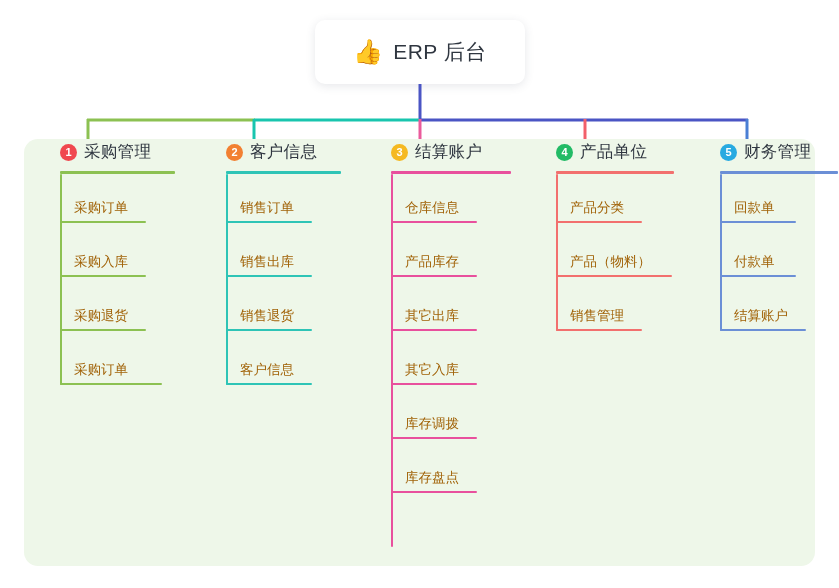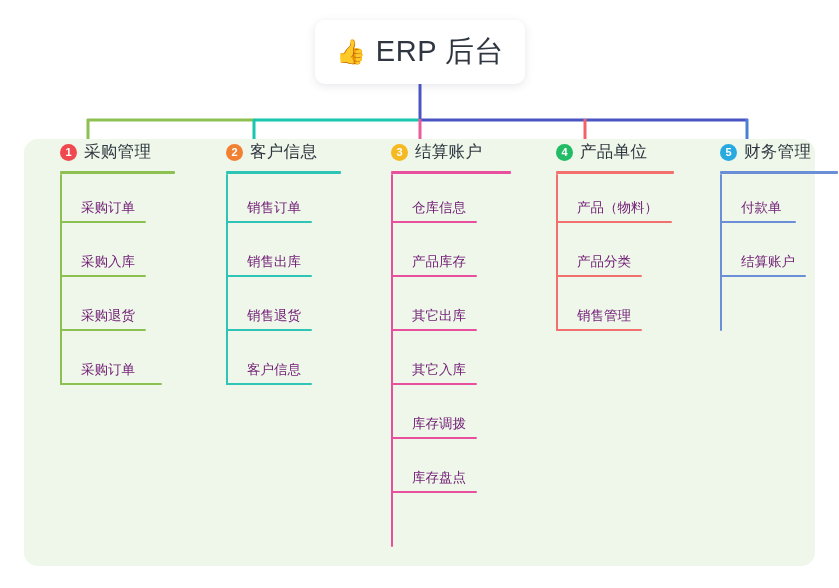--- a/index.html
+++ b/index.html
@@ -36,21 +36,21 @@
     justify-content: center;
     gap: 10px;
     box-sizing: border-box;
   }
   .root-emoji {
     font-size: 24px;
     line-height: 1;
     display: inline-block;
   }
   .root-title {
-    font-size: 29px;
+    font-size: 21px;
     color: #2f3640;
     letter-spacing: 0.5px;
     white-space: nowrap;
   }
 
   
   #connectors {
     position: absolute;
     left: 0; top: 0;
     width: 839px;
@@ -118,23 +118,22 @@
   }
   .leaf {
     position: relative;
     height: 54px;
   }
   .leaf-label {
     position: absolute;
     left: 30px;
     bottom: 11px;
     font-size: 13.5px;
-    color: #701a75;
+    color: #a16207;
     white-space: nowrap;
-    margin-left: 7px;
   }
   .leaf-rule {
     position: absolute;
     left: 16px;
     bottom: 5px;
     height: 2px;
     border-radius: 1px;
   }
 </style>
 </head>
@@ -252,42 +251,46 @@
         </div>
         <div class="column" style="left: 516px;">
           <div class="col-head">
             <span class="badge" style="background: rgb(34, 187, 102);">4</span>
             <span class="col-title">产品单位</span>
           </div>
           <div class="head-rule" style="width: 118px; background: rgb(242, 112, 110); margin-left: 16px;"></div>
           <div class="branch">
             <div class="spine" style="background: rgb(242, 112, 110); height: 157px;"></div>
             <div class="leaf">
+              <span class="leaf-label">产品分类</span>
+              <div class="leaf-rule" style="width: 86px; background: rgb(242, 112, 110);"></div>
+            </div>
+            <div class="leaf">
               <span class="leaf-label">产品（物料）</span>
               <div class="leaf-rule" style="width: 116px; background: rgb(242, 112, 110);"></div>
             </div>
             <div class="leaf">
-              <span class="leaf-label">产品分类</span>
-              <div class="leaf-rule" style="width: 86px; background: rgb(242, 112, 110);"></div>
-            </div>
-            <div class="leaf">
               <span class="leaf-label">销售管理</span>
               <div class="leaf-rule" style="width: 86px; background: rgb(242, 112, 110);"></div>
             </div>
           </div>
         </div>
         <div class="column" style="left: 680px;">
           <div class="col-head">
             <span class="badge" style="background: rgb(40, 170, 225);">5</span>
             <span class="col-title">财务管理</span>
           </div>
           <div class="head-rule" style="width: 118px; background: rgb(107, 143, 214); margin-left: 16px;"></div>
           <div class="branch">
             <div class="spine" style="background: rgb(107, 143, 214); height: 157px;"></div>
             <div class="leaf">
+              <span class="leaf-label">回款单</span>
+              <div class="leaf-rule" style="width: 76px; background: rgb(107, 143, 214);"></div>
+            </div>
+            <div class="leaf">
               <span class="leaf-label">付款单</span>
               <div class="leaf-rule" style="width: 76px; background: rgb(107, 143, 214);"></div>
             </div>
             <div class="leaf">
               <span class="leaf-label">结算账户</span>
               <div class="leaf-rule" style="width: 86px; background: rgb(107, 143, 214);"></div>
             </div>
           </div>
         </div>
       </div>

